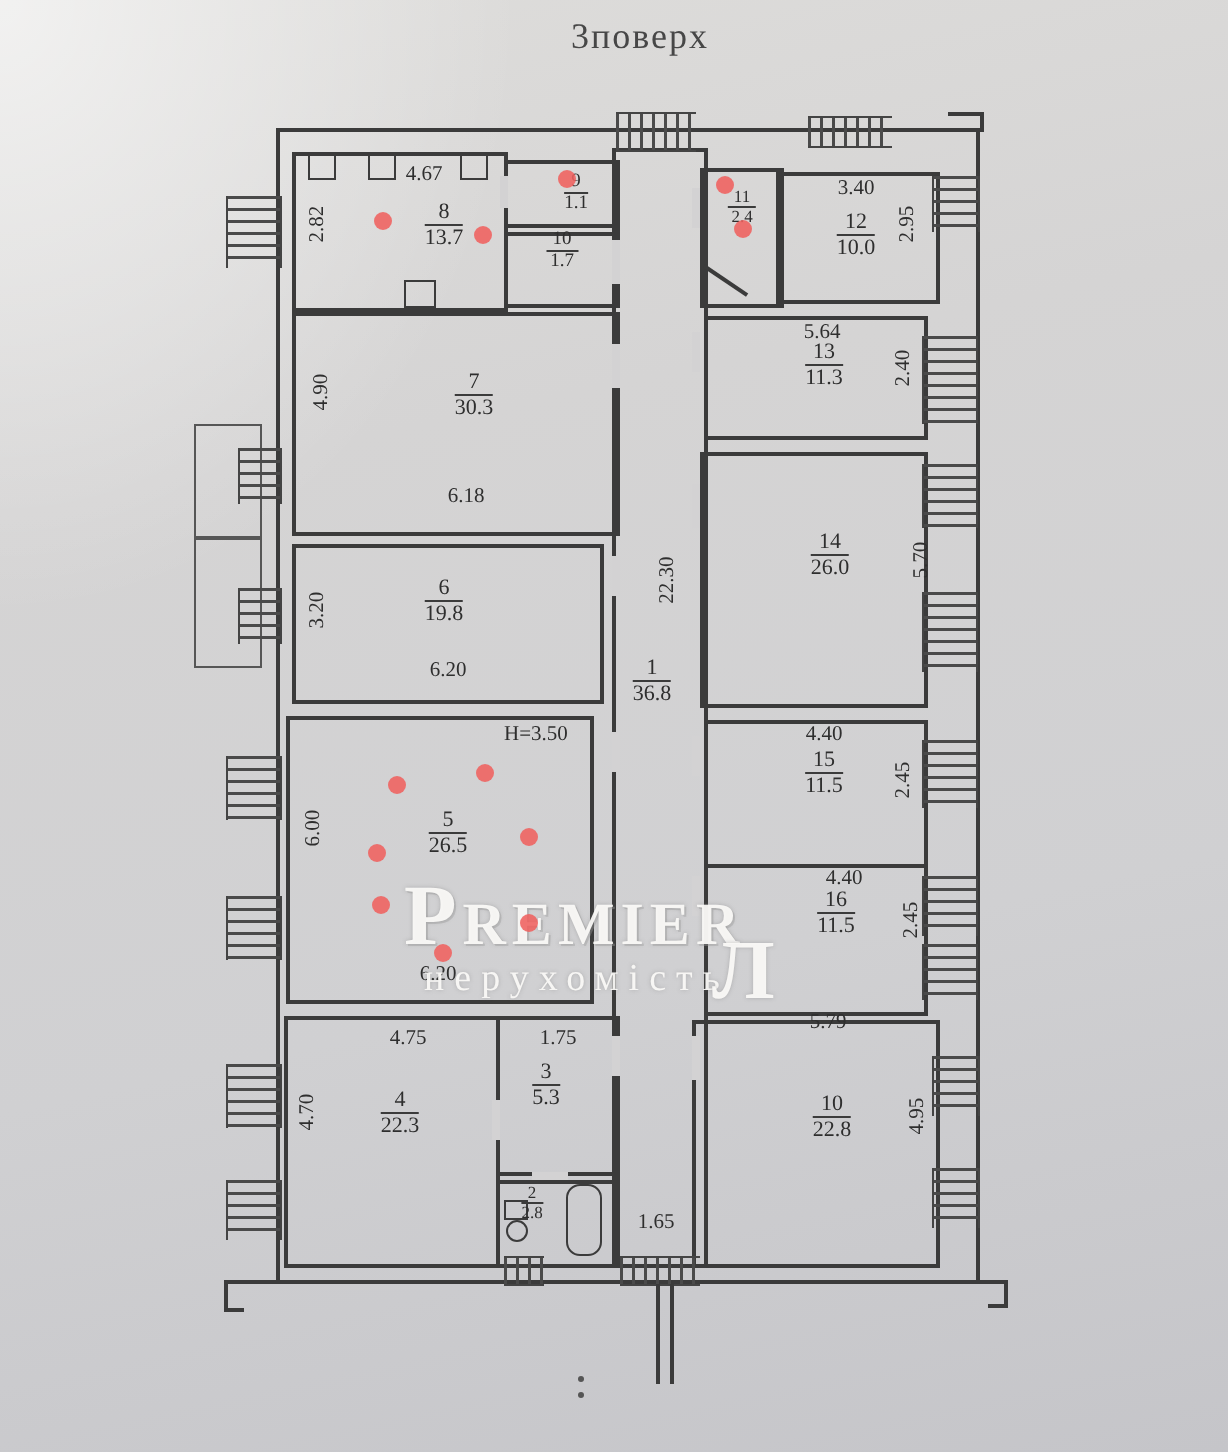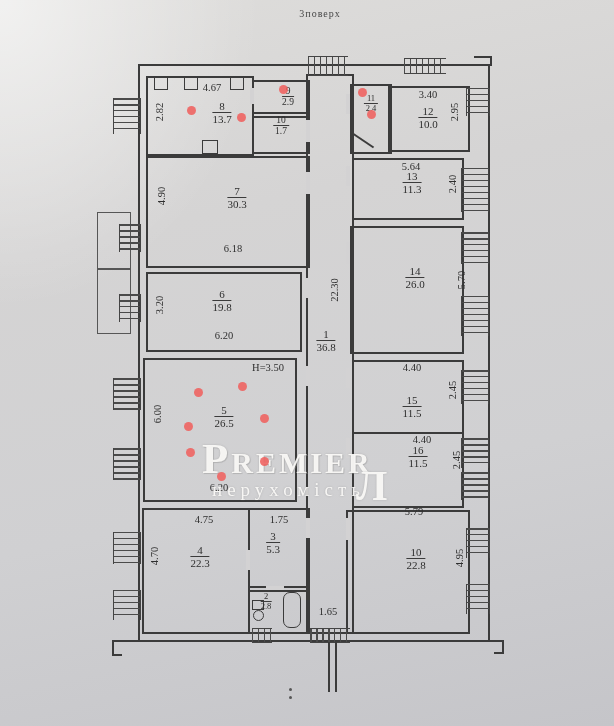--- a/index.html
+++ b/index.html
@@ -25,21 +25,21 @@
   .fr .a{display:block;}
   .fr.sm{font-size:9.5px;}
   .fr.xs{font-size:8.5px;text-align:center;}
   .hd{position:absolute;transform:translateX(-50%);font-size:10.5px;color:#2e2e2e;
       white-space:nowrap;z-index:20;}
   .vd{position:absolute;transform:translate(-50%,-50%) rotate(-90deg);font-size:10.5px;
       color:#2e2e2e;white-space:nowrap;z-index:20;}
   .dot{position:absolute;width:9px;height:9px;border-radius:50%;
        background:#ef615e;opacity:.88;z-index:30;}
   #title{position:absolute;left:320px;top:8px;transform:translateX(-50%);
-       font-size:10px;letter-spacing:1px;color:#474747;}
+       font-size:18px;letter-spacing:1px;color:#474747;}
   #wm{position:absolute;left:0;top:0;z-index:25;pointer-events:none;}
   #wm .brand{position:absolute;left:202px;top:434px;font-weight:bold;font-size:43px;
        font-variant:small-caps;letter-spacing:3px;color:rgba(250,249,247,.95);
        text-shadow:0 0 2px rgba(110,110,110,.35),1px 1px 0 rgba(160,160,160,.4);}
   #wm .tag{position:absolute;left:212px;top:479px;font-size:19px;letter-spacing:5px;
        color:rgba(250,249,247,.95);text-shadow:0 0 2px rgba(110,110,110,.35);}
   #wm .logo{position:absolute;left:356px;top:462px;font-size:42px;font-weight:bold;
        color:rgba(250,249,247,.95);text-shadow:0 0 2px rgba(110,110,110,.35);}
   .pmark{position:absolute;width:3px;height:3px;border-radius:50%;background:#555;}
   .diag{position:absolute;height:2px;background:#3b3b3b;transform-origin:left center;}
@@ -132,21 +132,21 @@
   <div class="fix" style="left:252px;top:600px;width:10px;height:8px"></div>
   <div class="fix" style="left:253px;top:610px;width:9px;height:9px;border-radius:50%"></div>
   <div class="fix" style="left:283px;top:592px;width:16px;height:34px;border-radius:7px"></div>
 
   <div class="fr" style="left:222px;top:100px">
     <span class="n">8</span>
     <span class="a">13.7</span>
   </div>
   <div class="fr sm" style="left:288px;top:86px">
     <span class="n">9</span>
-    <span class="a">2.9</span>
+    <span class="a">1.1</span>
   </div>
   <div class="fr sm" style="left:281px;top:115px">
     <span class="n">10</span>
     <span class="a">1.7</span>
   </div>
   <div class="fr xs" style="left:371px;top:94px">
     <span class="n">11</span>
     <span class="a">2.4</span>
   </div>
   <div class="fr" style="left:428px;top:105px">
@@ -154,21 +154,21 @@
     <span class="a">10.0</span>
   </div>
   <div class="fr" style="left:412px;top:170px">
     <span class="n">13</span>
     <span class="a">11.3</span>
   </div>
   <div class="fr" style="left:415px;top:265px">
     <span class="n">14</span>
     <span class="a">26.0</span>
   </div>
-  <div class="fr" style="left:412px;top:394px">
+  <div class="fr" style="left:412px;top:374px">
     <span class="n">15</span>
     <span class="a">11.5</span>
   </div>
   <div class="fr" style="left:418px;top:444px">
     <span class="n">16</span>
     <span class="a">11.5</span>
   </div>
   <div class="fr" style="left:416px;top:546px">
     <span class="n">10</span>
     <span class="a">22.8</span>

